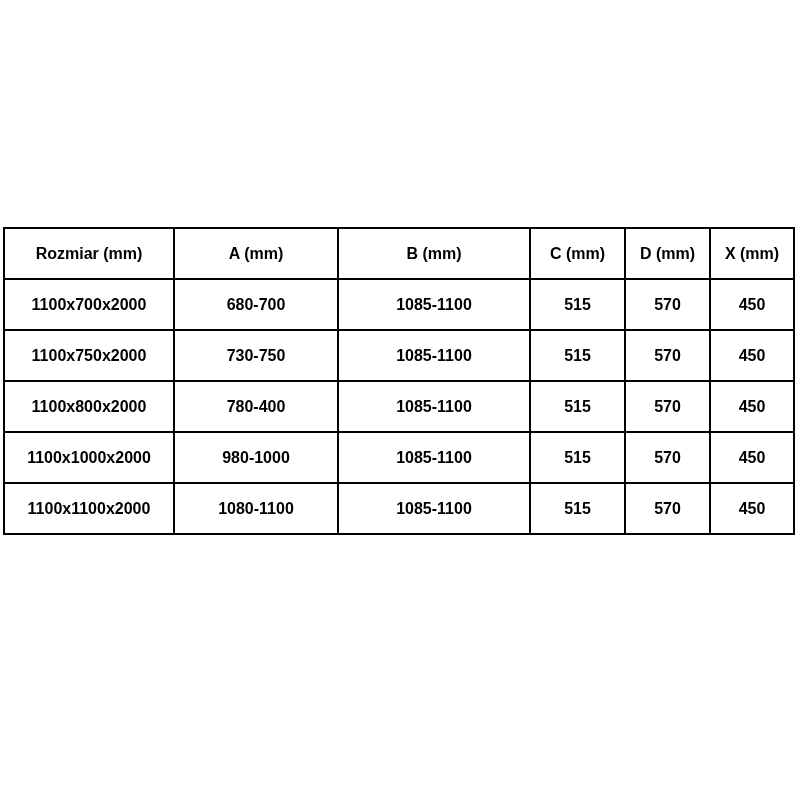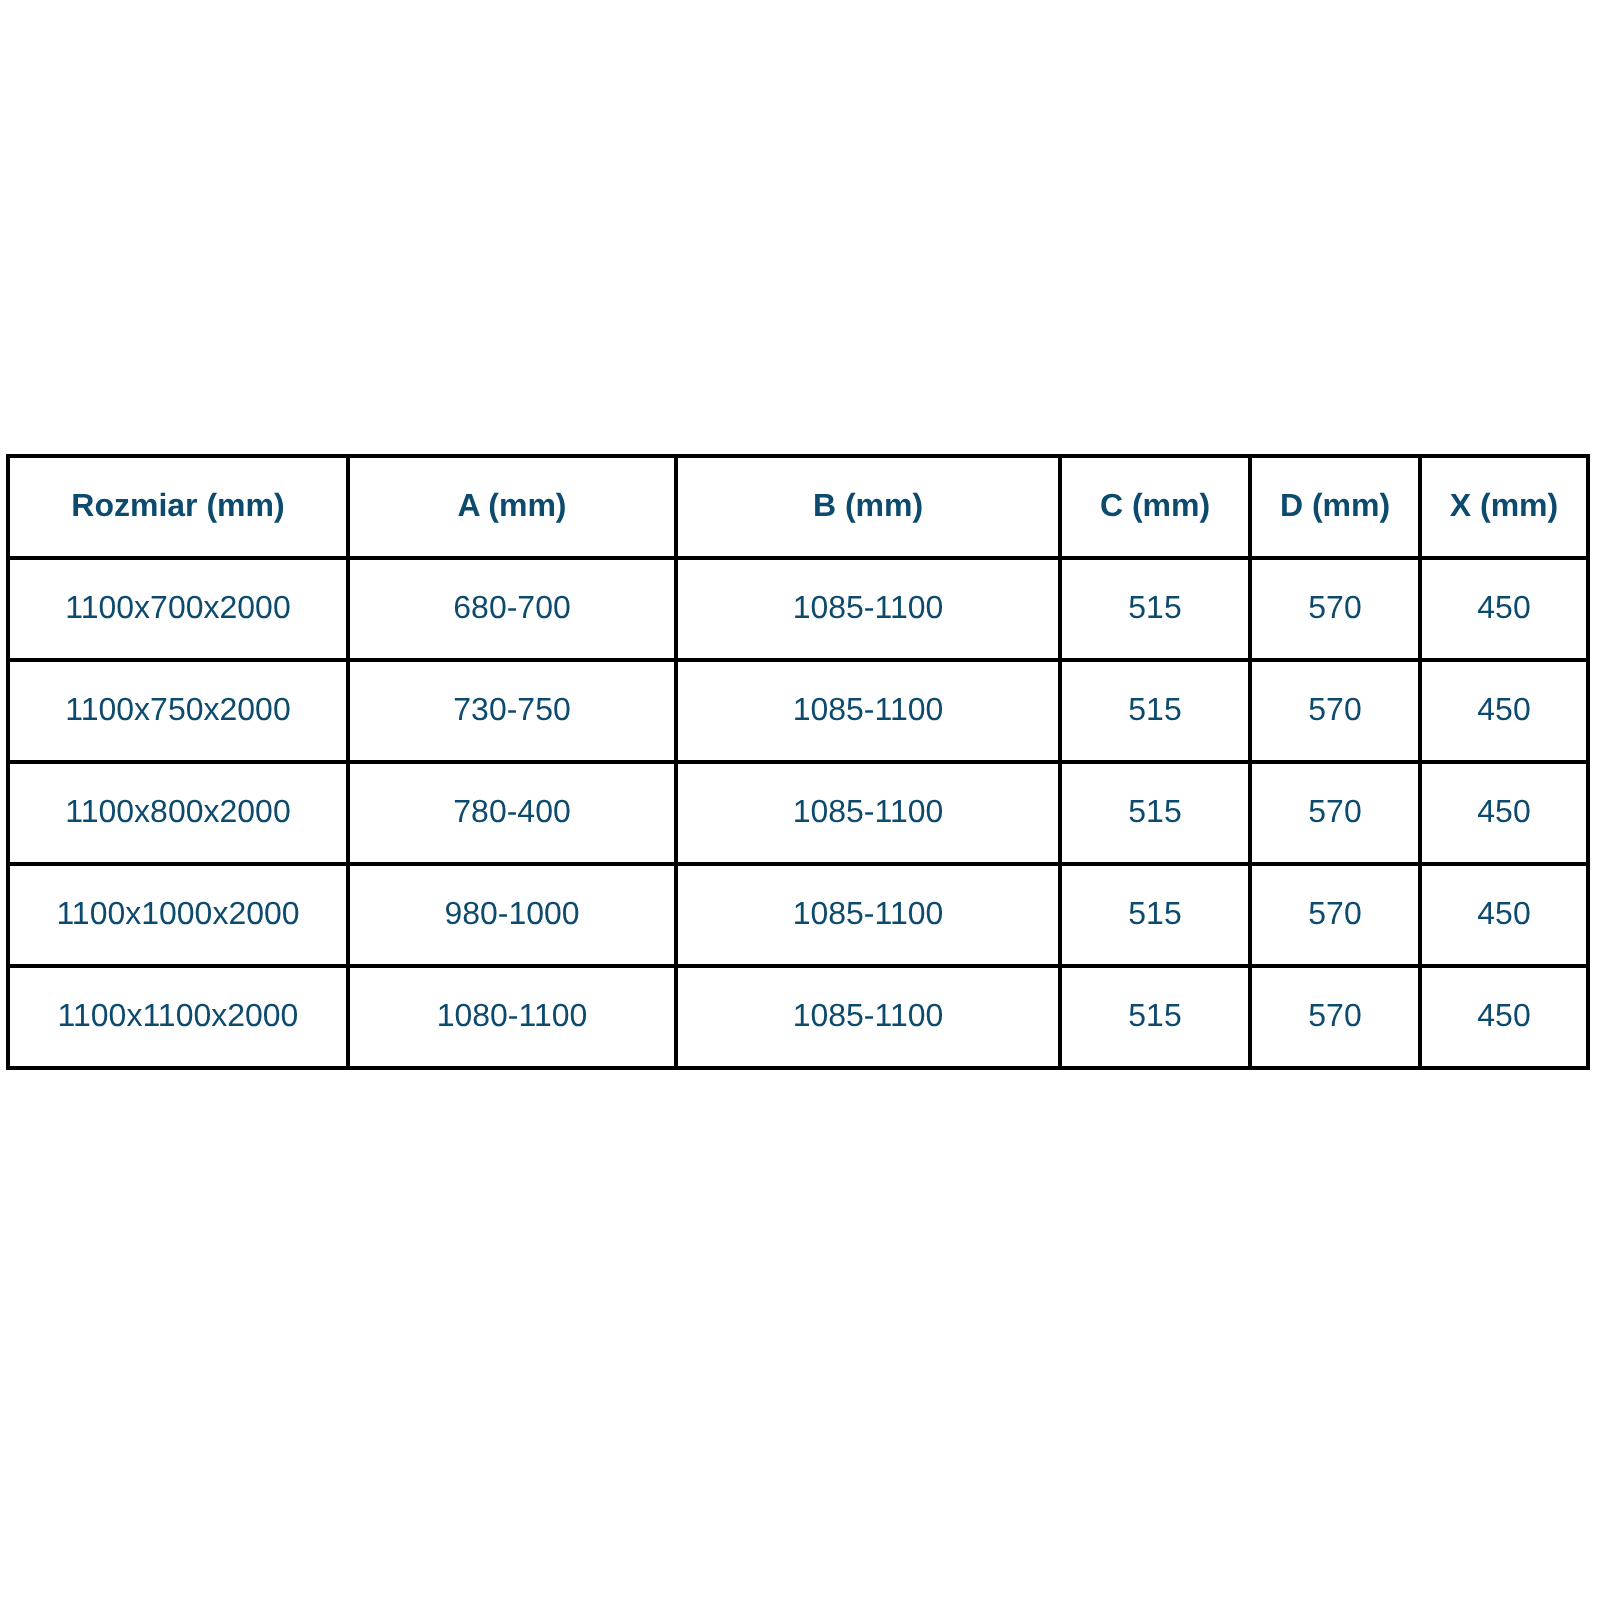--- a/index.html
+++ b/index.html
@@ -28,29 +28,29 @@
     }
     table.dim-table th,
     table.dim-table td {
       border: 2px solid #000000;
       padding: 0;
       height: 51px;
       text-align: center;
       vertical-align: middle;
       font-size: 16px;
       line-height: 1;
-      color: #0c4a6e;
+      color: #000000;
       white-space: nowrap;
       overflow: hidden;
     }
     table.dim-table th {
       font-weight: bold;
     }
     table.dim-table td {
-      font-weight: normal;
+      font-weight: bold;
     }
   </style>
 </head>
 <body>
 
 <div class="page">
   <table class="dim-table">
     <colgroup>
       <col style="width:170px">
       <col style="width:164px">

